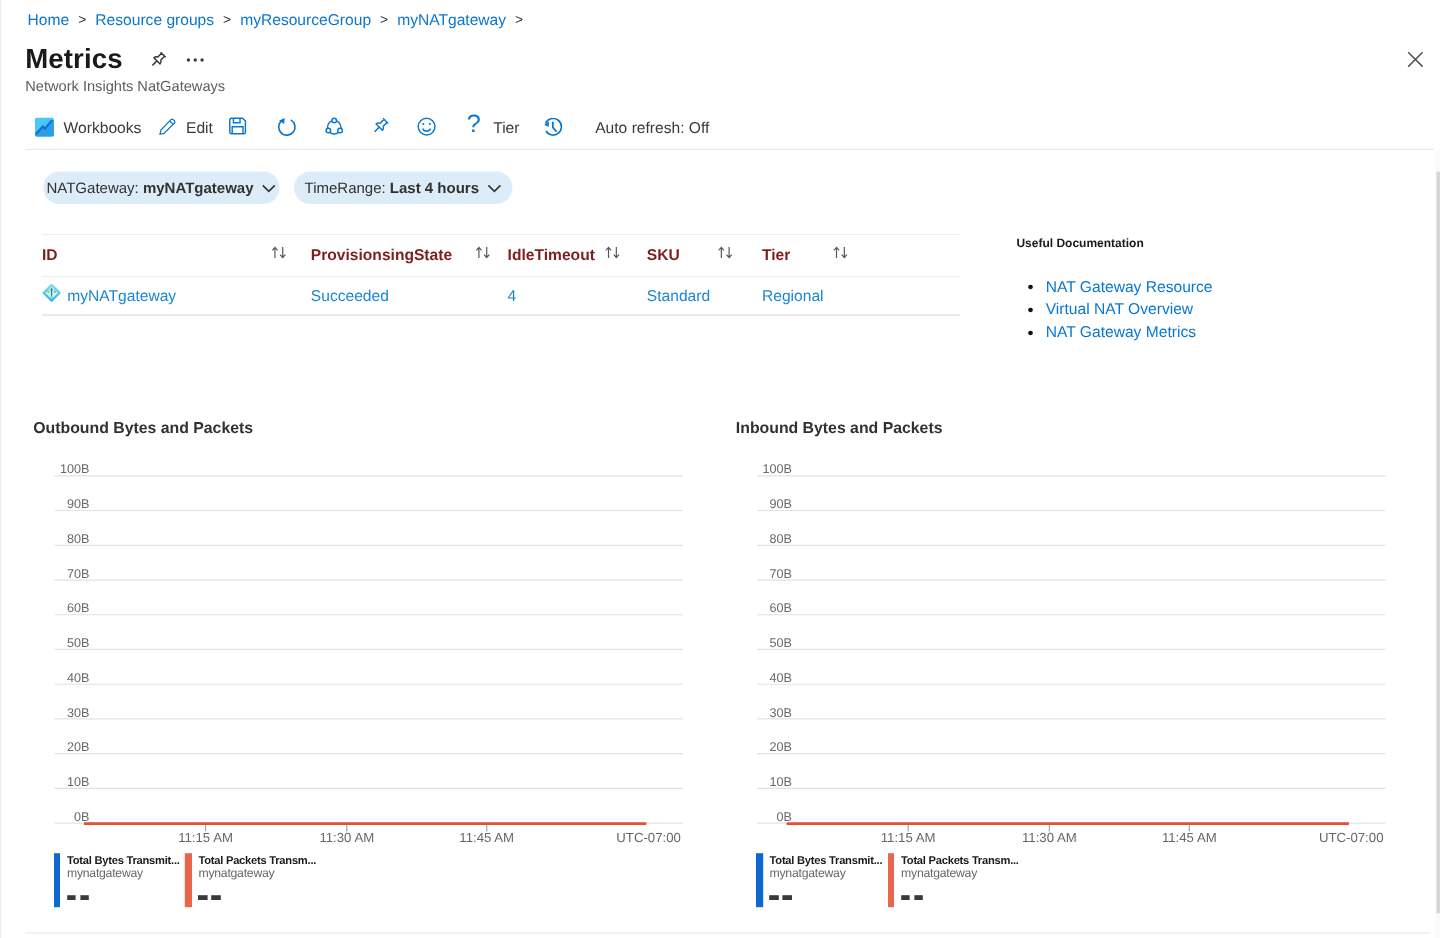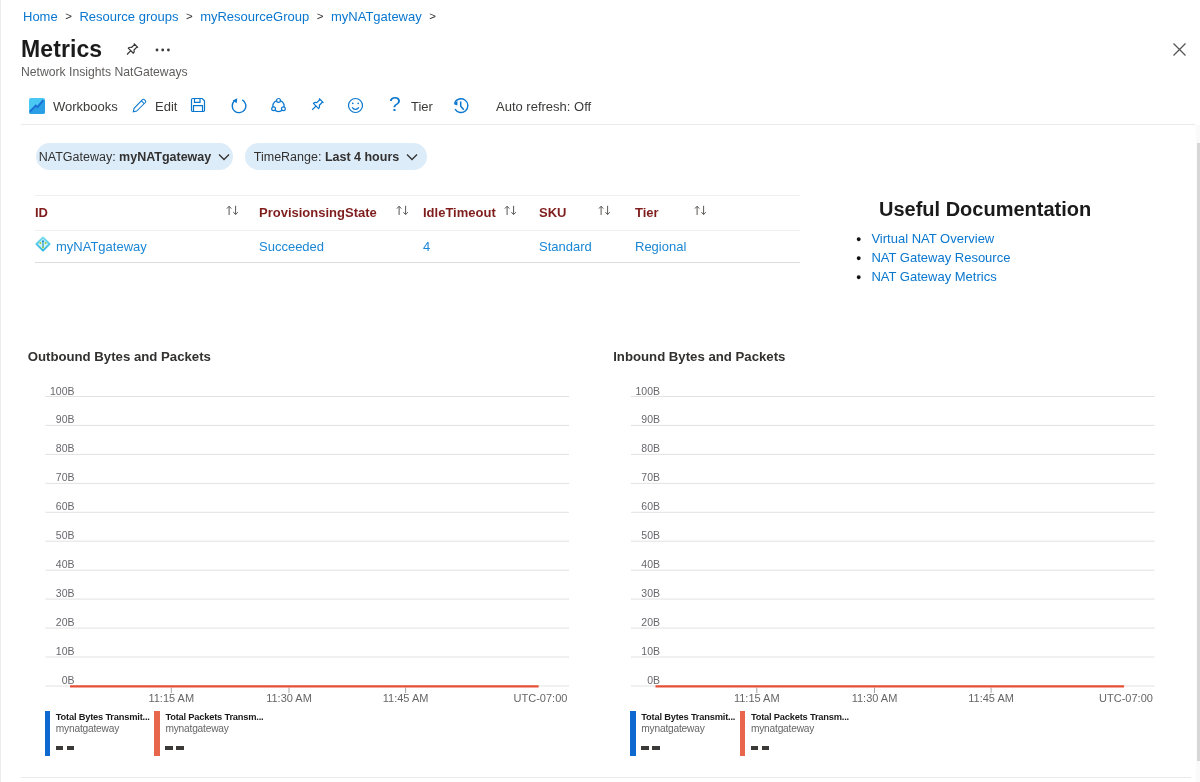--- a/index.html
+++ b/index.html
@@ -135,24 +135,24 @@
 <div class="abs td" style="left:56px;">myNATgateway</div>
 <div class="abs td" style="left:259px;">Succeeded</div>
 <div class="abs td" style="left:423px;">4</div>
 <div class="abs td" style="left:539px;">Standard</div>
 <div class="abs td" style="left:635px;">Regional</div>
 <style>
 .th{top:205px;font-size:13px;font-weight:700;color:#7f1d1d;}
 .td{top:239px;font-size:13px;color:#1b87d4;}
 </style>
 
-<div class="abs" style="left:847px;top:198px;font-size:20px;font-weight:700;color:#1a1a1a;margin-left:32px;">Useful Documentation</div>
+<div class="abs" style="left:847px;top:198px;font-size:10px;font-weight:700;color:#1a1a1a;">Useful Documentation</div>
 <div class="abs" style="left:856px;top:229.5px;font-size:13px;color:#0a77cf;line-height:17px;">
+ <div><span style="color:#111;font-size:9px;position:relative;top:-1px;">●</span><span style="display:inline-block;width:10px;"></span>NAT Gateway Resource</div>
  <div><span style="color:#111;font-size:9px;position:relative;top:-1px;">●</span><span style="display:inline-block;width:10px;"></span>Virtual NAT Overview</div>
- <div><span style="color:#111;font-size:9px;position:relative;top:-1px;">●</span><span style="display:inline-block;width:10px;"></span>NAT Gateway Resource</div>
  <div><span style="color:#111;font-size:9px;position:relative;top:-1px;">●</span><span style="display:inline-block;width:10px;"></span>NAT Gateway Metrics</div>
 </div>
 
 <div class="abs" style="left:27.7px;top:349px;font-size:13.2px;font-weight:700;color:#323130;">Outbound Bytes and Packets</div>
 <div class="abs" style="left:613.2px;top:349px;font-size:13.2px;font-weight:700;color:#323130;">Inbound Bytes and Packets</div>
 <svg class="abs" style="left:0;top:0;" width="1200" height="782" viewBox="0 0 1200 782">
 <line x1="45.5" y1="396.5" x2="569.0" y2="396.5" stroke="#e2e2e2" stroke-width="1"></line>
 <text x="74.5" y="394.5" text-anchor="end" font-size="10.5" fill="#68686e">100B</text>
 <line x1="45.5" y1="425.4" x2="569.0" y2="425.4" stroke="#e2e2e2" stroke-width="1"></line>
 <text x="74.5" y="423.4" text-anchor="end" font-size="10.5" fill="#68686e">90B</text>

